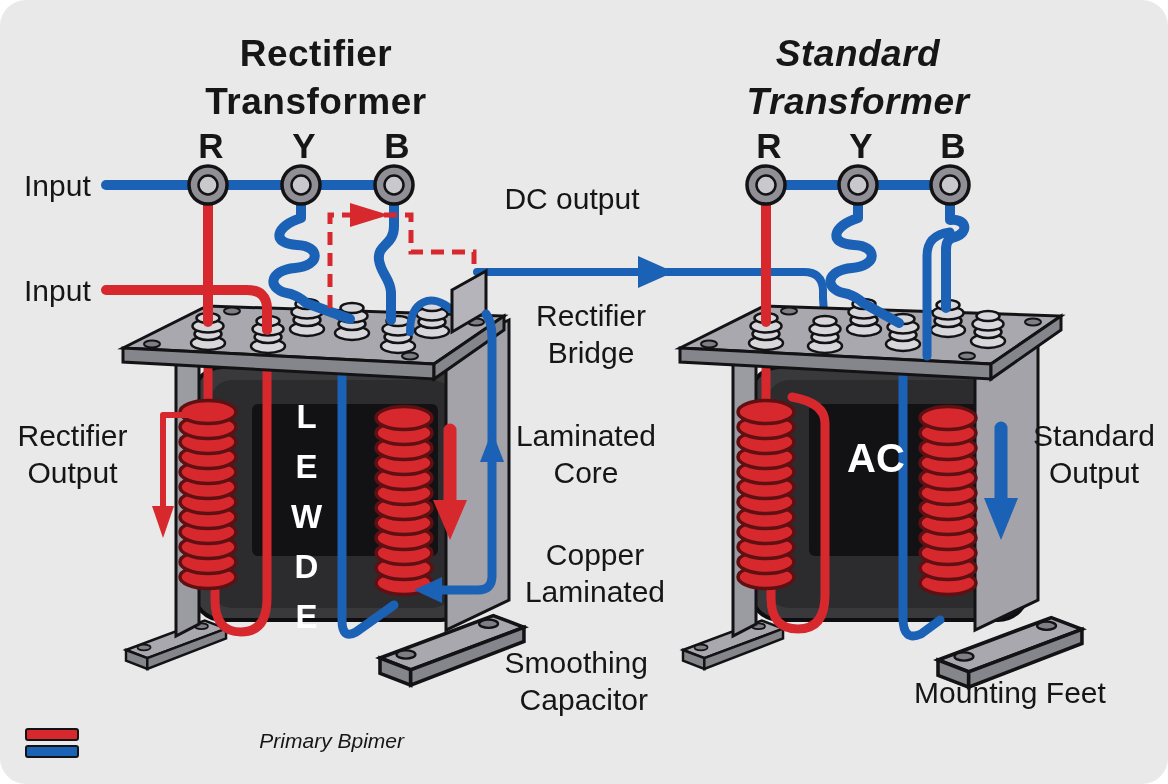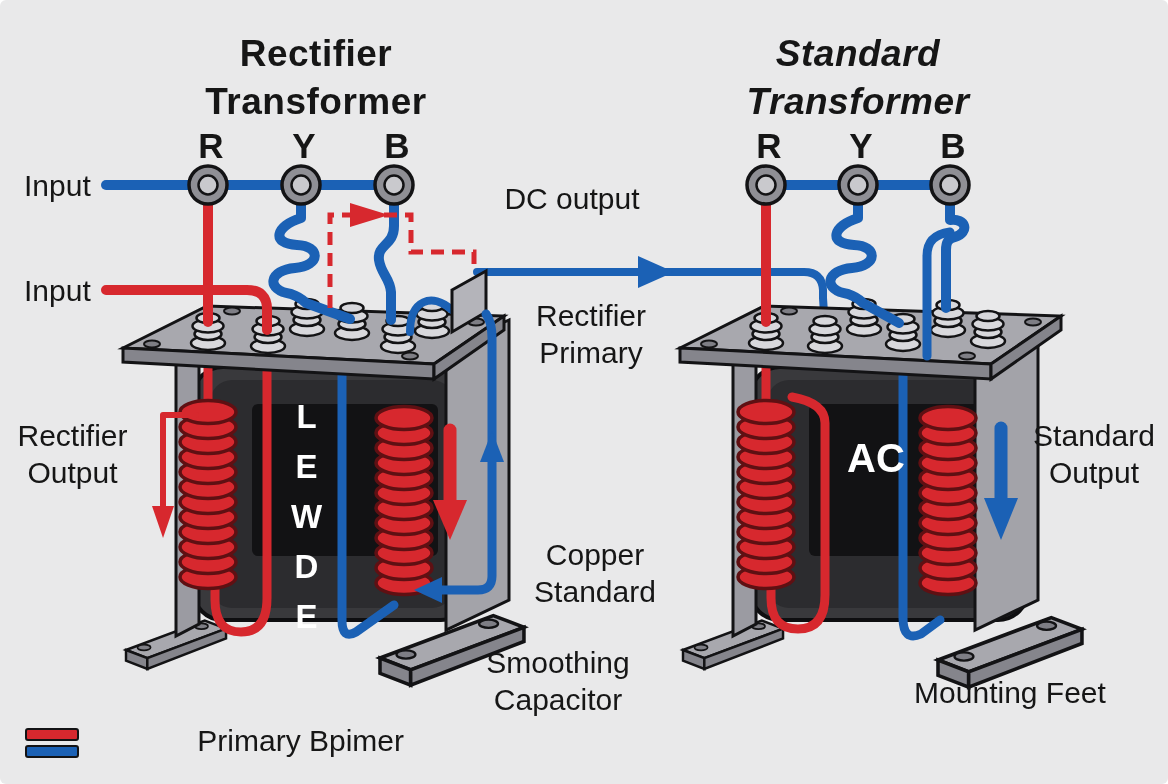--- a/index.html
+++ b/index.html
@@ -1,36 +1,36 @@
 <!DOCTYPE html>
 <html><head>
 <meta charset="utf-8">
 <style>
   html,body{margin:0;padding:0;background:#ffffff;}
   .stage{
     position:relative;width:1168px;height:784px;background:#e9e9ea;
-    overflow:hidden;border-radius:6px;
+    overflow:hidden;border-radius:26px;
     font-family:"Liberation Sans", sans-serif;
   }
   .stage svg{position:absolute;left:0;top:0;}
   .lbl{
     position:absolute;font:400 30px/37px "Liberation Sans", sans-serif;
     color:#161616;text-align:center;
   }
   .lbl.left{text-align:right;}
   .title{font-weight:700;font-size:37px;line-height:48px;letter-spacing:.5px;}
   .term{font-weight:700;font-size:35px;line-height:38px;width:44px;}
   .corelbl{color:#ffffff;font-weight:700;}
   .lewde{
     font-size:33px;letter-spacing:13px;
     writing-mode:vertical-rl;text-orientation:upright;
     height:240px;line-height:44px;
   }
   .ac{font-size:40px;width:80px;}
-  .legend-text{font-size:30px;line-height:34px;}
+  .legend-text{font-size:21px;line-height:34px;font-style:italic;}
   .metal{fill:#a8a8ae;stroke:#131315;stroke-width:3;}
   .metal-dk{fill:#85858c;stroke:#131315;stroke-width:3;}
   .panel{fill:#9b9ba2;stroke:#131315;stroke-width:3;}
   .panel2{fill:#a3a3a9;stroke:#131315;stroke-width:3;}
   .hole{fill:#7e7e85;stroke:#131315;stroke-width:2;}
   .wr{stroke:#d7282e;fill:none;stroke-linecap:round;stroke-linejoin:round;}
   .wb{stroke:#1b61b5;fill:none;stroke-linecap:round;stroke-linejoin:round;}
   .ar{fill:#d7282e;stroke:none;}
   .ab{fill:#1b61b5;stroke:none;}
   .coil-loop{fill:#d7282e;stroke:#5f1013;stroke-width:3.5;}
@@ -257,23 +257,24 @@
   <div class="lbl term" style="left:375px;top:127px;">B</div>
 
   <div class="lbl term" style="left:747px;top:127px;">R</div>
   <div class="lbl term" style="left:839px;top:127px;">Y</div>
   <div class="lbl term" style="left:931px;top:127px;">B</div>
 
   <div class="lbl left" style="left:24px;top:167px;">Input</div>
   <div class="lbl left" style="left:24px;top:272px;">Input</div>
 
   <div class="lbl" style="left:472px;top:180px;width:200px;">DC output</div>
-  <div class="lbl" style="left:506px;top:297px;width:170px;">Rectifier Primary</div>
-  <div class="lbl" style="left:500px;top:536px;width:190px;">Copper Standard</div>
-  <div class="lbl" style="left:468px;top:644px;width:180px;">Smoothing Capacitor</div>
+  <div class="lbl" style="left:506px;top:297px;width:170px;">Rectifier Bridge</div>
+  <div class="lbl" style="left:496px;top:417px;width:180px;">Laminated Core</div>
+  <div class="lbl" style="left:500px;top:536px;width:190px;">Copper Laminated</div>
+  <div class="lbl" style="left:468px;top:644px;width:180px;text-align:right;">Smoothing Capacitor</div>
   <div class="lbl" style="left:0px;top:417px;width:145px;">Rectifier Output</div>
   <div class="lbl" style="left:1020px;top:417px;width:148px;">Standard Output</div>
   <div class="lbl" style="left:900px;top:674px;width:220px;">Mounting Feet</div>
 
   <div class="lbl corelbl lewde" style="left:284px;top:398px;">LEWDE</div>
   <div class="lbl corelbl ac" style="left:836px;top:440px;">AC</div>
 
   <div style="position:absolute;left:0;top:0;">
     <svg width="110" height="60" style="position:absolute;left:22px;top:722px;">
       <rect x="4" y="7" width="52" height="11" rx="2" stroke="#131315" stroke-width="2" fill="#d7282e"></rect>

